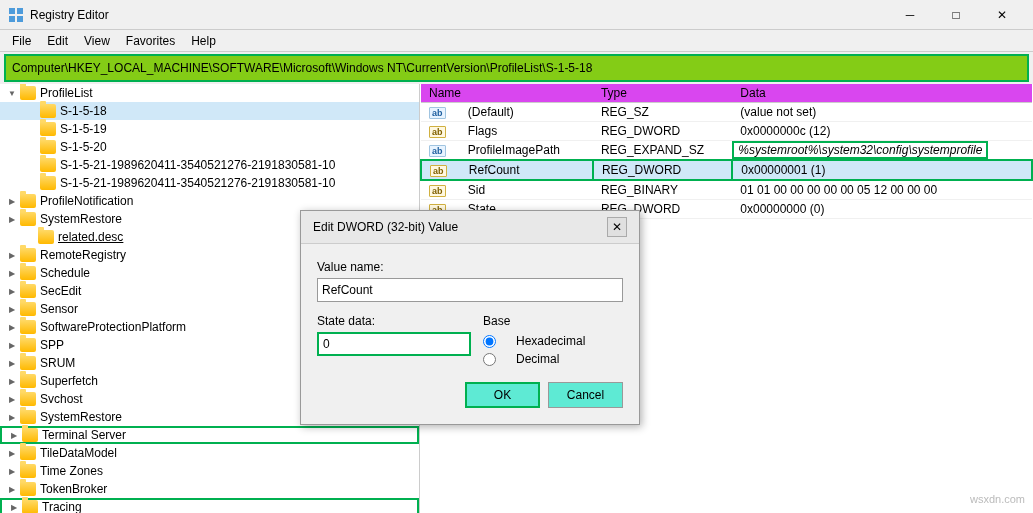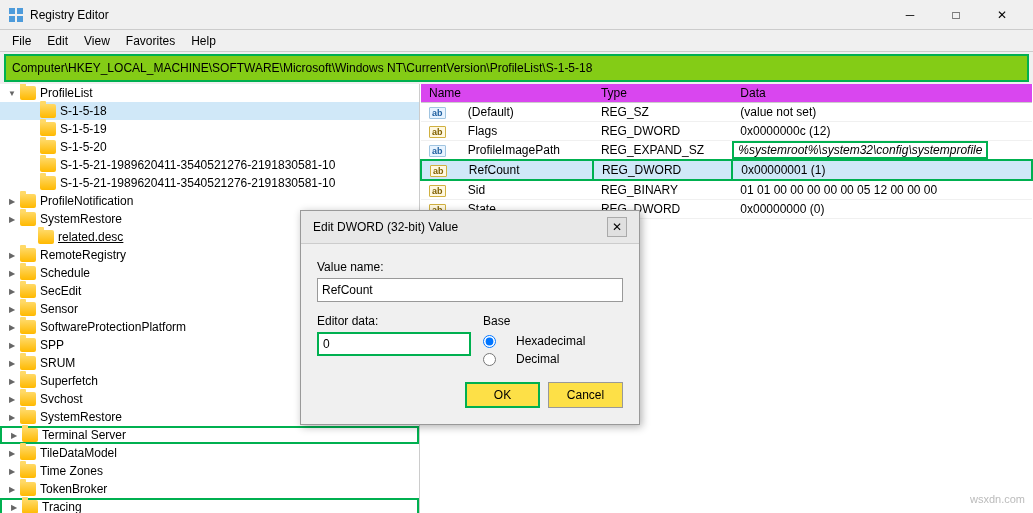--- a/index.html
+++ b/index.html
@@ -299,21 +299,21 @@
       display: flex;
       justify-content: flex-end;
       gap: 8px;
       margin-top: 16px;
     }
 
     .dialog-btn {
       min-width: 75px;
       height: 26px;
       border: 1px solid #999;
-      background: #fde047;
+      background: #5eead4;
       cursor: pointer;
       font-size: 12px;
       padding: 0 12px;
     }
     .dialog-btn.primary {
       border: 2px solid #00b050;
     }
 
     
     .watermark {
@@ -567,21 +567,21 @@
   <div class="dialog-title-bar">
     <span class="dialog-title">Edit DWORD (32-bit) Value</span>
     <button class="dialog-close-btn">✕</button>
   </div>
   <div class="dialog-body">
     <div class="dialog-field-label">Value name:</div>
     <input class="dialog-input" type="text" value="RefCount" readonly="" style="">
 
     <div class="dialog-row">
       <div class="dialog-value-section">
-        <div class="dialog-field-label">Editor data:</div>
+        <div class="dialog-field-label">State data:</div>
         <input class="dialog-value-input" type="text" value="0" style="">
       </div>
       <div class="dialog-base-section">
         <div class="base-label">Base</div>
         <div class="radio-group">
           <label class="radio-item">
             <input type="radio" name="base" checked="" style="">
             <span>Hexadecimal</span>
           </label>
           <label class="radio-item">

